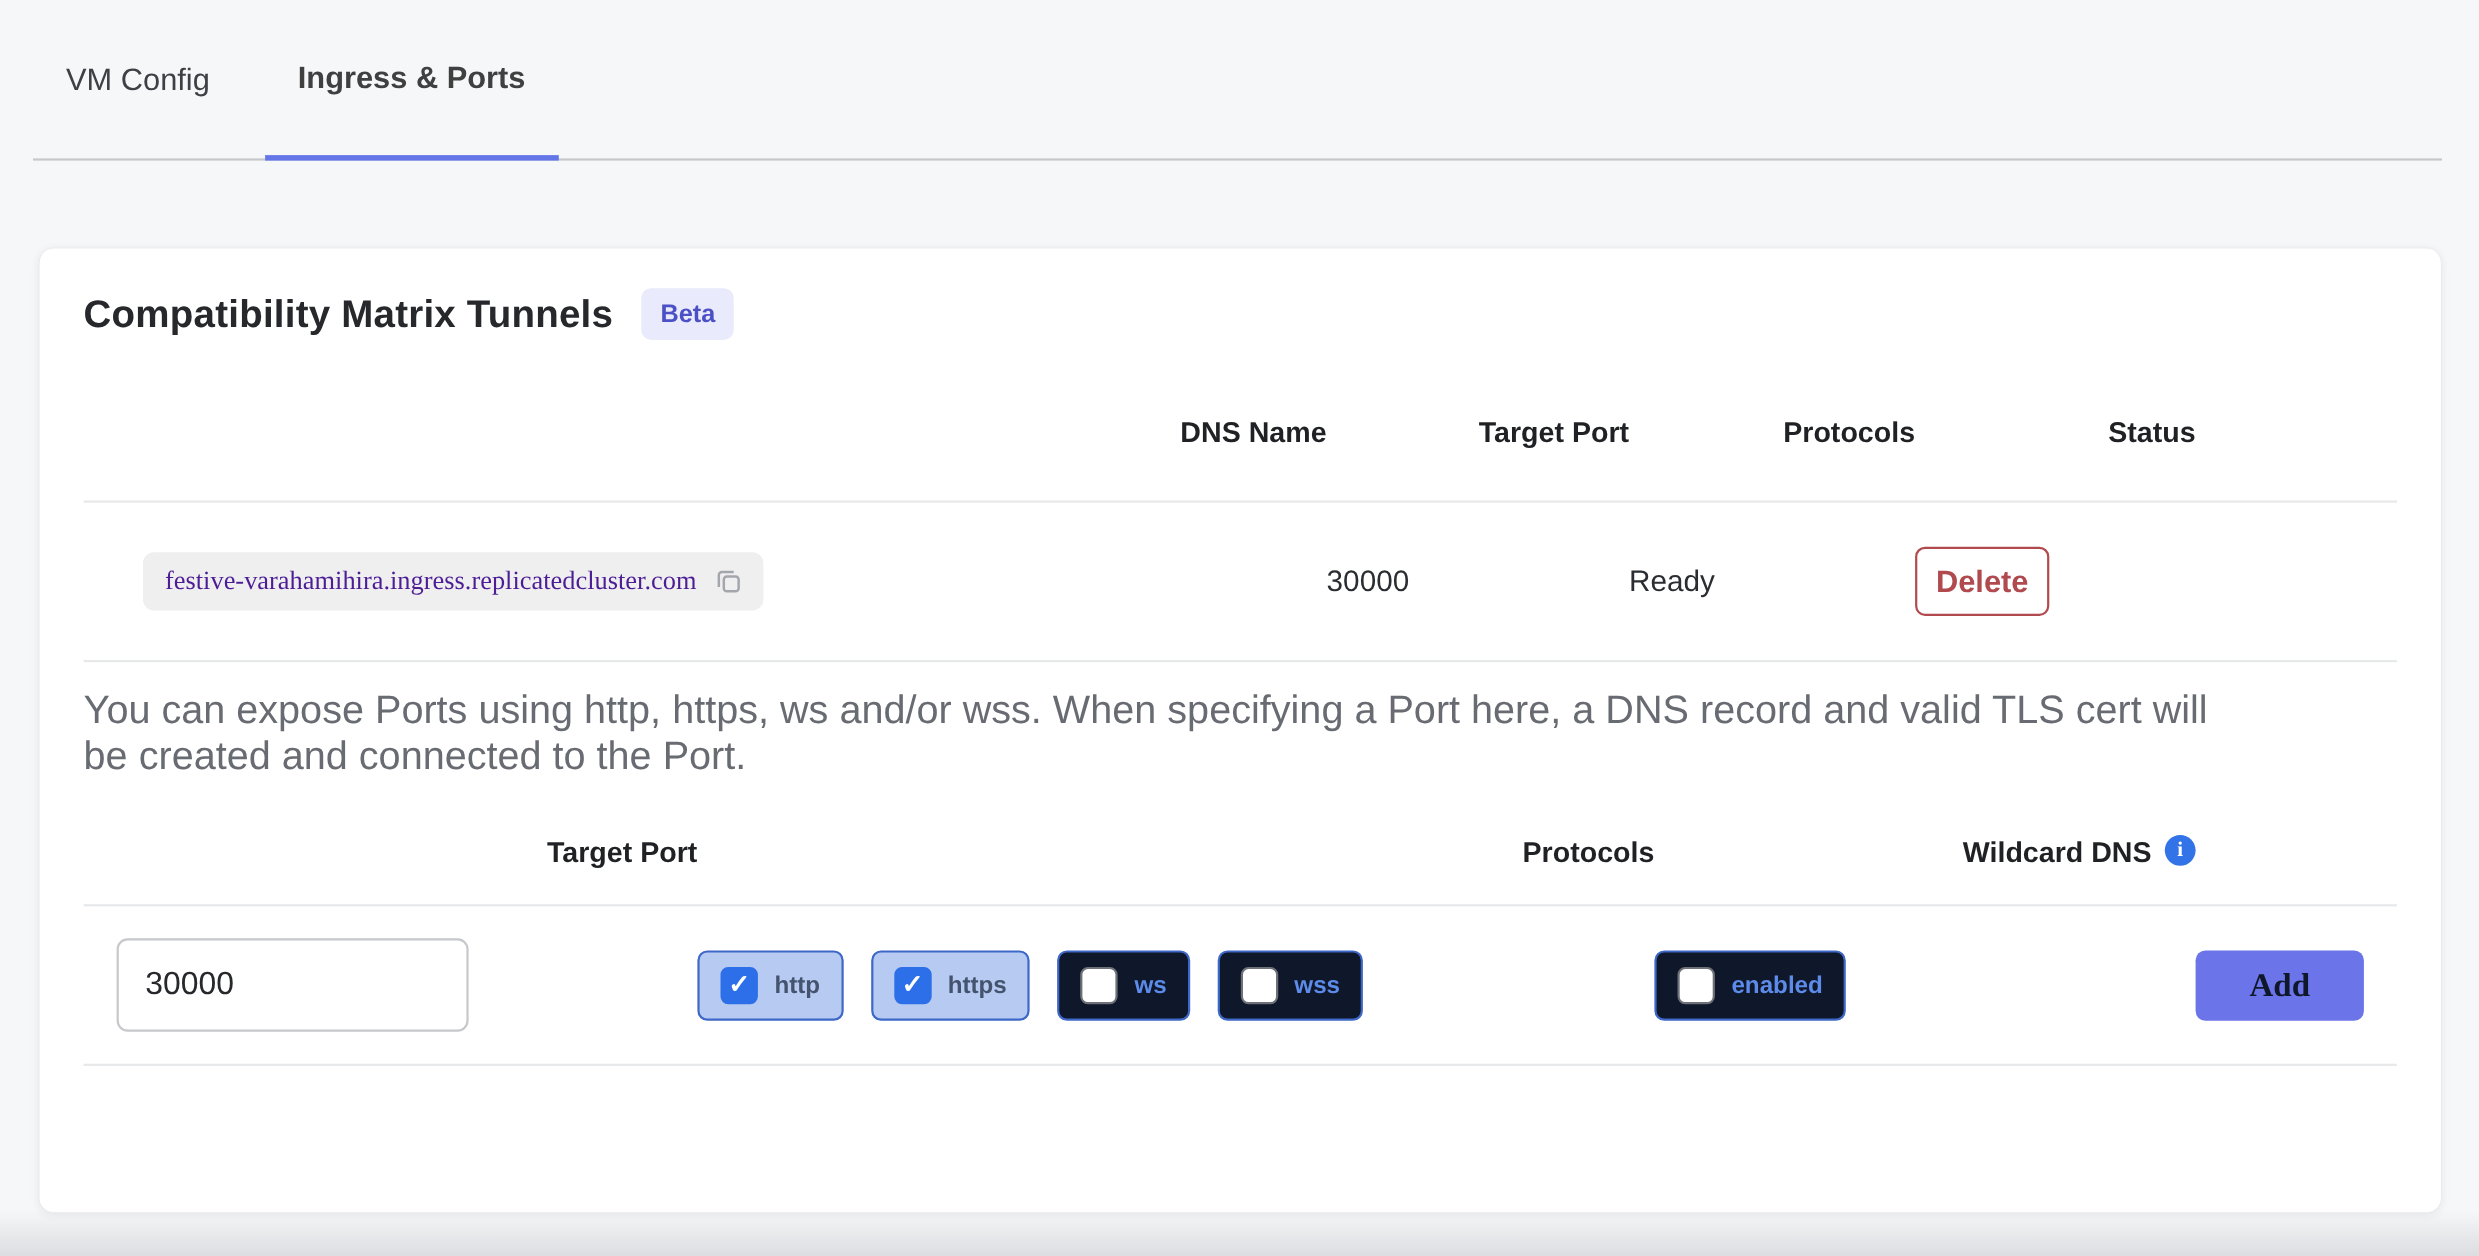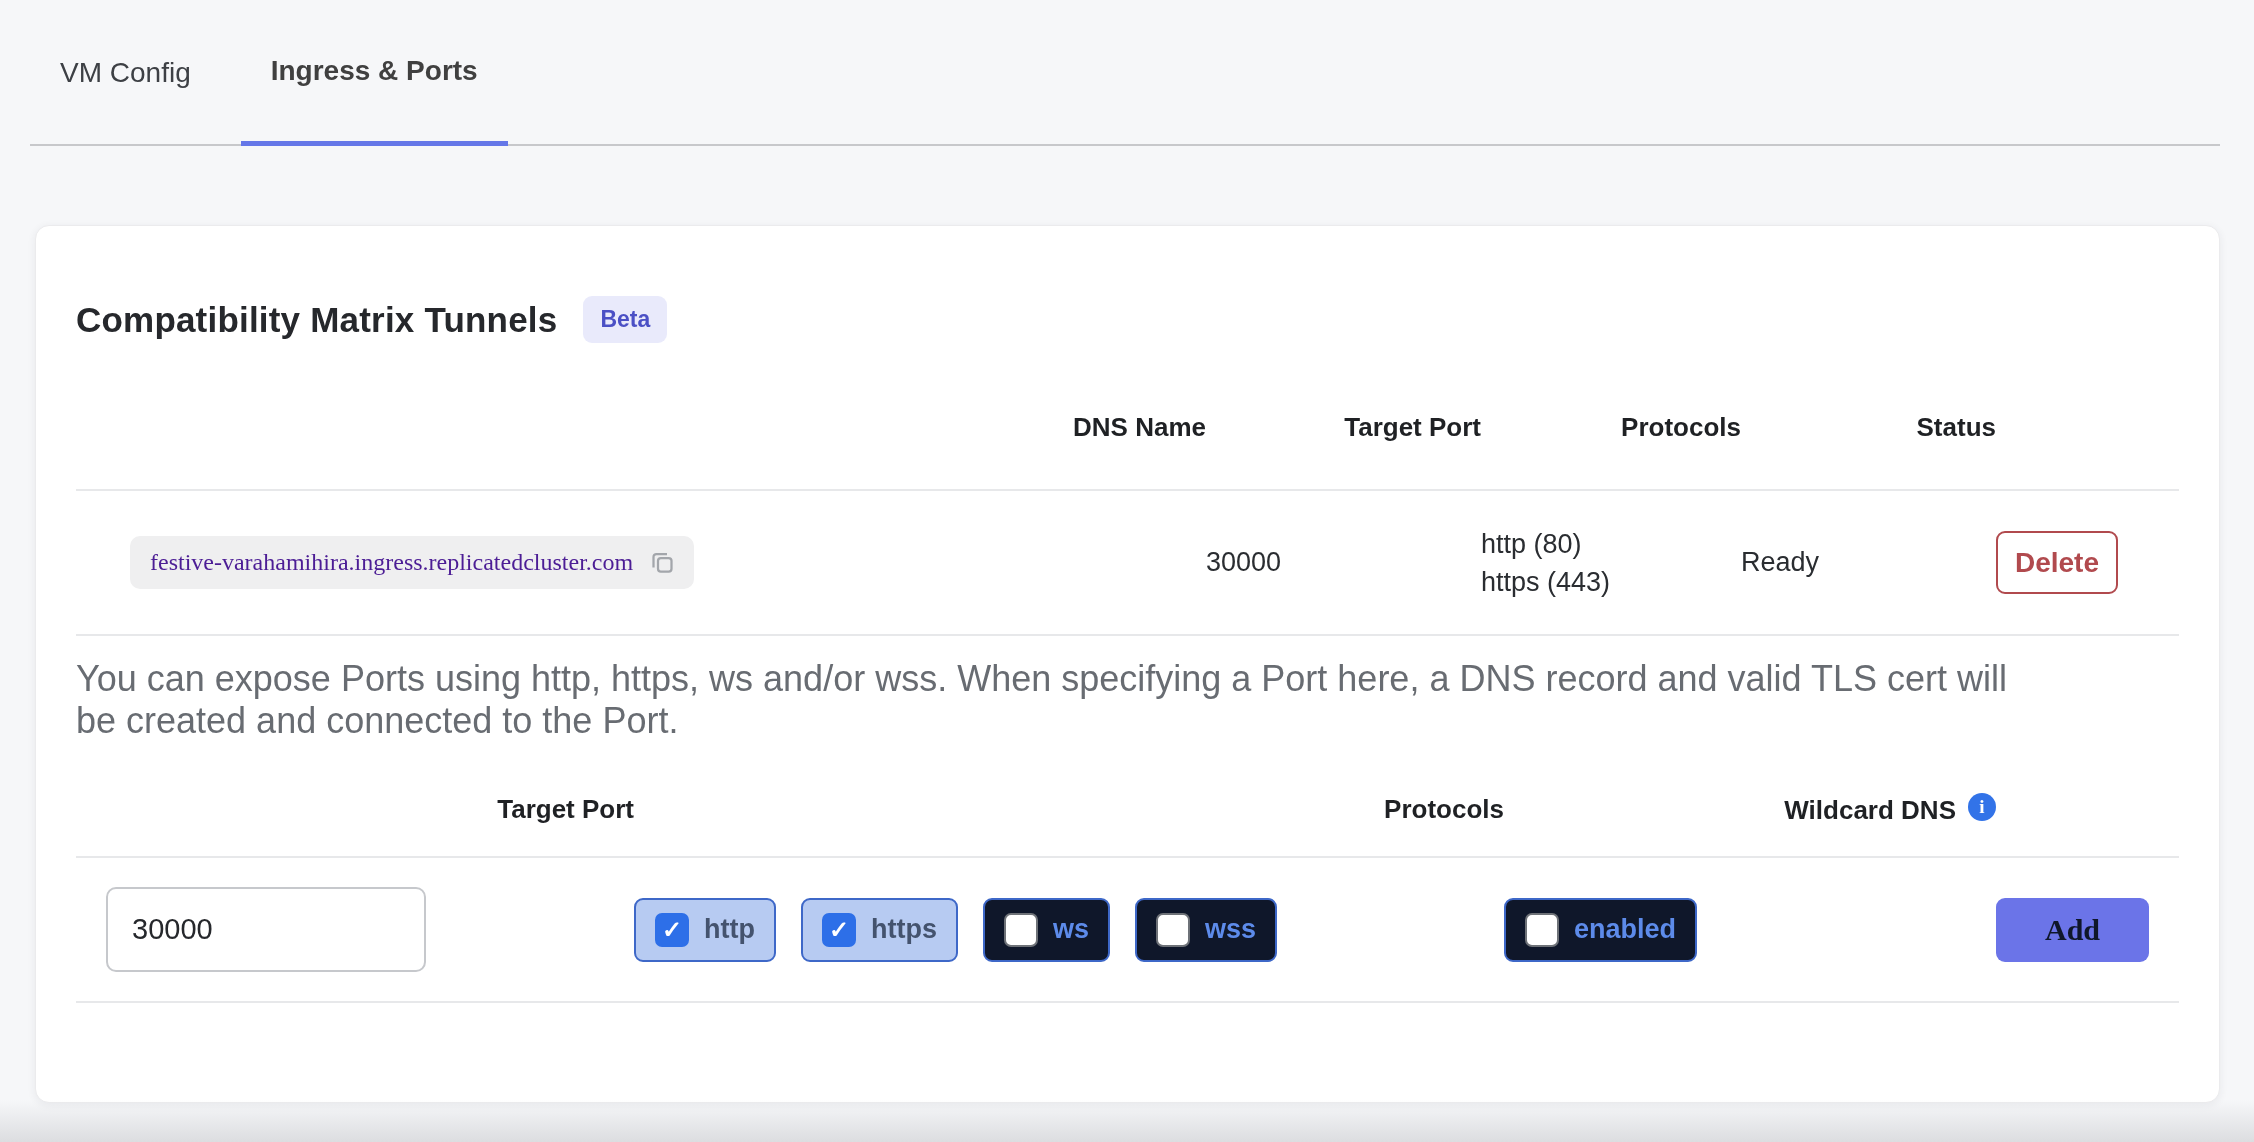--- a/index.html
+++ b/index.html
@@ -51,21 +51,21 @@
     margin: 79px 34px 0 35px;
     height: 878px;
     background: #ffffff;
     border: 1px solid #ebebed;
     border-radius: 14px;
     box-shadow: 0 2px 8px rgba(40,44,60,0.07);
     padding: 0 40px;
     overflow: hidden;
   }
 
-  .title-row { display: flex; align-items: center; padding-top: 70px; }
+  .title-row { display: flex; align-items: center; padding-top: 36px; }
   .card-title { font-size: 35px; font-weight: 700; color: #26282c; letter-spacing: .2px; }
   .beta-badge {
     margin-left: 26px;
     background: #e9eafb;
     color: #4b50c5;
     font-size: 23px;
     font-weight: 600;
     padding: 10px 17px;
     border-radius: 9px;
   }
@@ -157,21 +157,21 @@
   }
   .check-pill .box {
     width: 34px; height: 34px;
     border: 2.5px solid #6e7278;
     border-radius: 7px;
     background: #ffffff;
     display: flex; align-items: center; justify-content: center;
     color: transparent;
     font-size: 24px; font-weight: 900;
   }
-  .check-pill .lbl { font-size: 27px; font-weight: 700; color: #5d8bea; }
+  .check-pill .lbl { font-size: 22px; font-weight: 700; color: #5d8bea; }
   .check-pill.checked { background: #b7cbf2; }
   .check-pill.checked .box { background: #2d6fe8; border-color: #2d6fe8; color: #ffffff; }
   .check-pill.checked .lbl { color: #44536e; }
 
   .add-btn {
     width: 153px; height: 64px;
     background: #6b74e8;
     border: none;
     border-radius: 9px;
     color: #0f172a;
@@ -210,24 +210,20 @@
         <span>festive-varahamihira.ingress.replicatedcluster.com</span>
         <span class="copy-icon">
           <svg width="27" height="27" viewBox="0 0 24 24" fill="none" stroke="#a3a6ab" stroke-width="2">
             <rect x="8" y="8" width="12" height="12" rx="2.5"></rect>
             <path d="M16 4.5 H6.5 A2.5 2.5 0 0 0 4 7 V16.5"></path>
           </svg>
         </span>
       </span>
     </div>
     <div class="cell">30000</div>
-    <div class="cell proto-lines">
-      <div>http (80)</div>
-      <div>https (443)</div>
-    </div>
     <div class="cell">Ready</div>
     <div>
       <button class="delete-btn">Delete</button>
     </div>
   </div>
 
   <p class="section-desc">You can expose Ports using http, https, ws and/or wss. When specifying a Port here, a DNS record and valid TLS cert will be created and connected to the Port.</p>
 
   <div class="t-head t2">
     <div class="th pad-l">Target Port</div>

